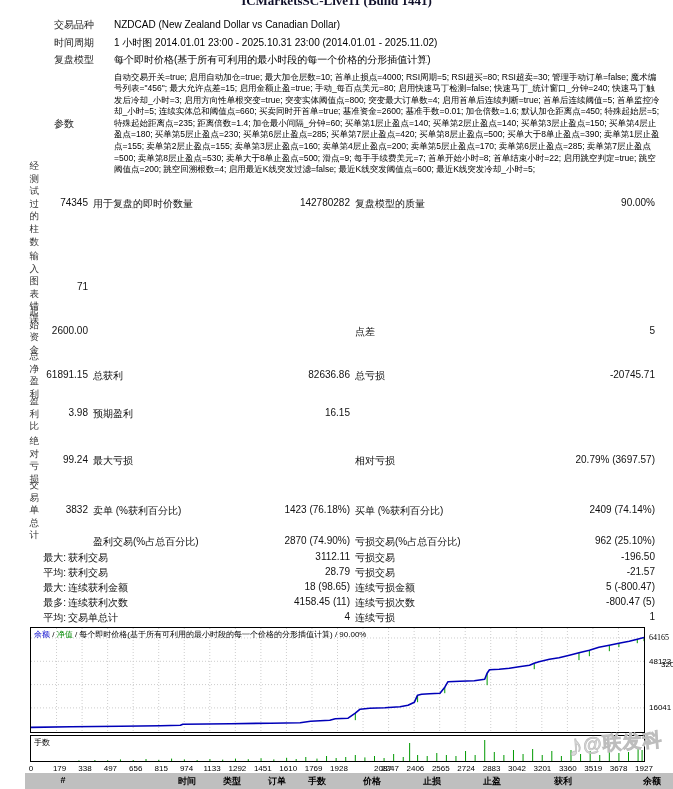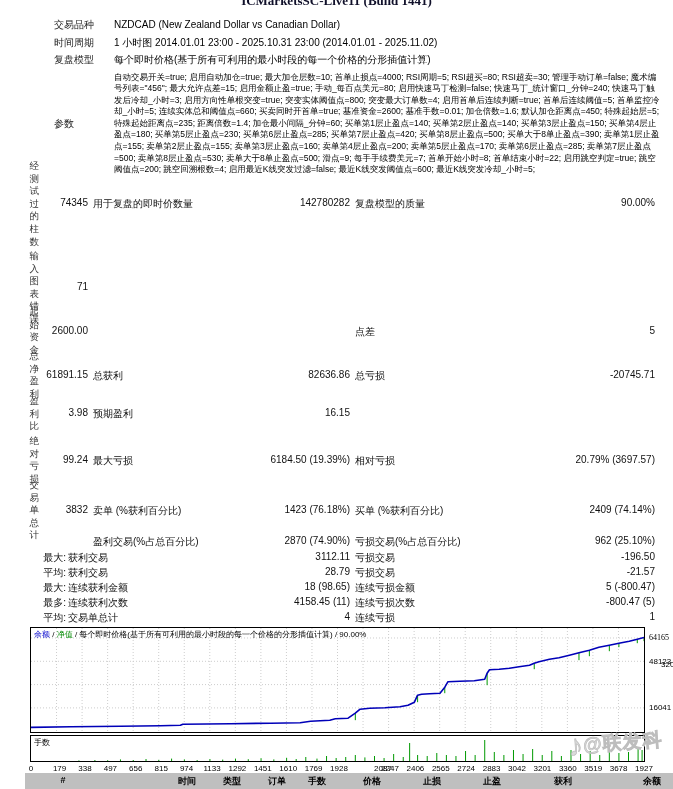--- a/index.html
+++ b/index.html
@@ -112,21 +112,20 @@
     <span class="sv3">-20745.71</span>
   </div>
   <div class="srow" style="top:407px">
     <span class="sv1">3.98</span>
     <span class="sl2">预期盈利</span>
     <span class="sv2">16.15</span>
   </div>
   <div class="srow" style="top:454px">
     <span class="sv1">99.24</span>
     <span class="sl2">最大亏损</span>
-    <span class="sv2">6184.50 (19.39%)</span>
     <span class="sl3">相对亏损</span>
     <span class="sv3">20.79% (3697.57)</span>
   </div>
   <div class="srow" style="top:504px">
     <span class="sv1">3832</span>
     <span class="sl2">卖单 (%获利百分比)</span>
     <span class="sv2">1423 (76.18%)</span>
     <span class="sl3">买单 (%获利百分比)</span>
     <span class="sv3">2409 (74.14%)</span>
   </div>

